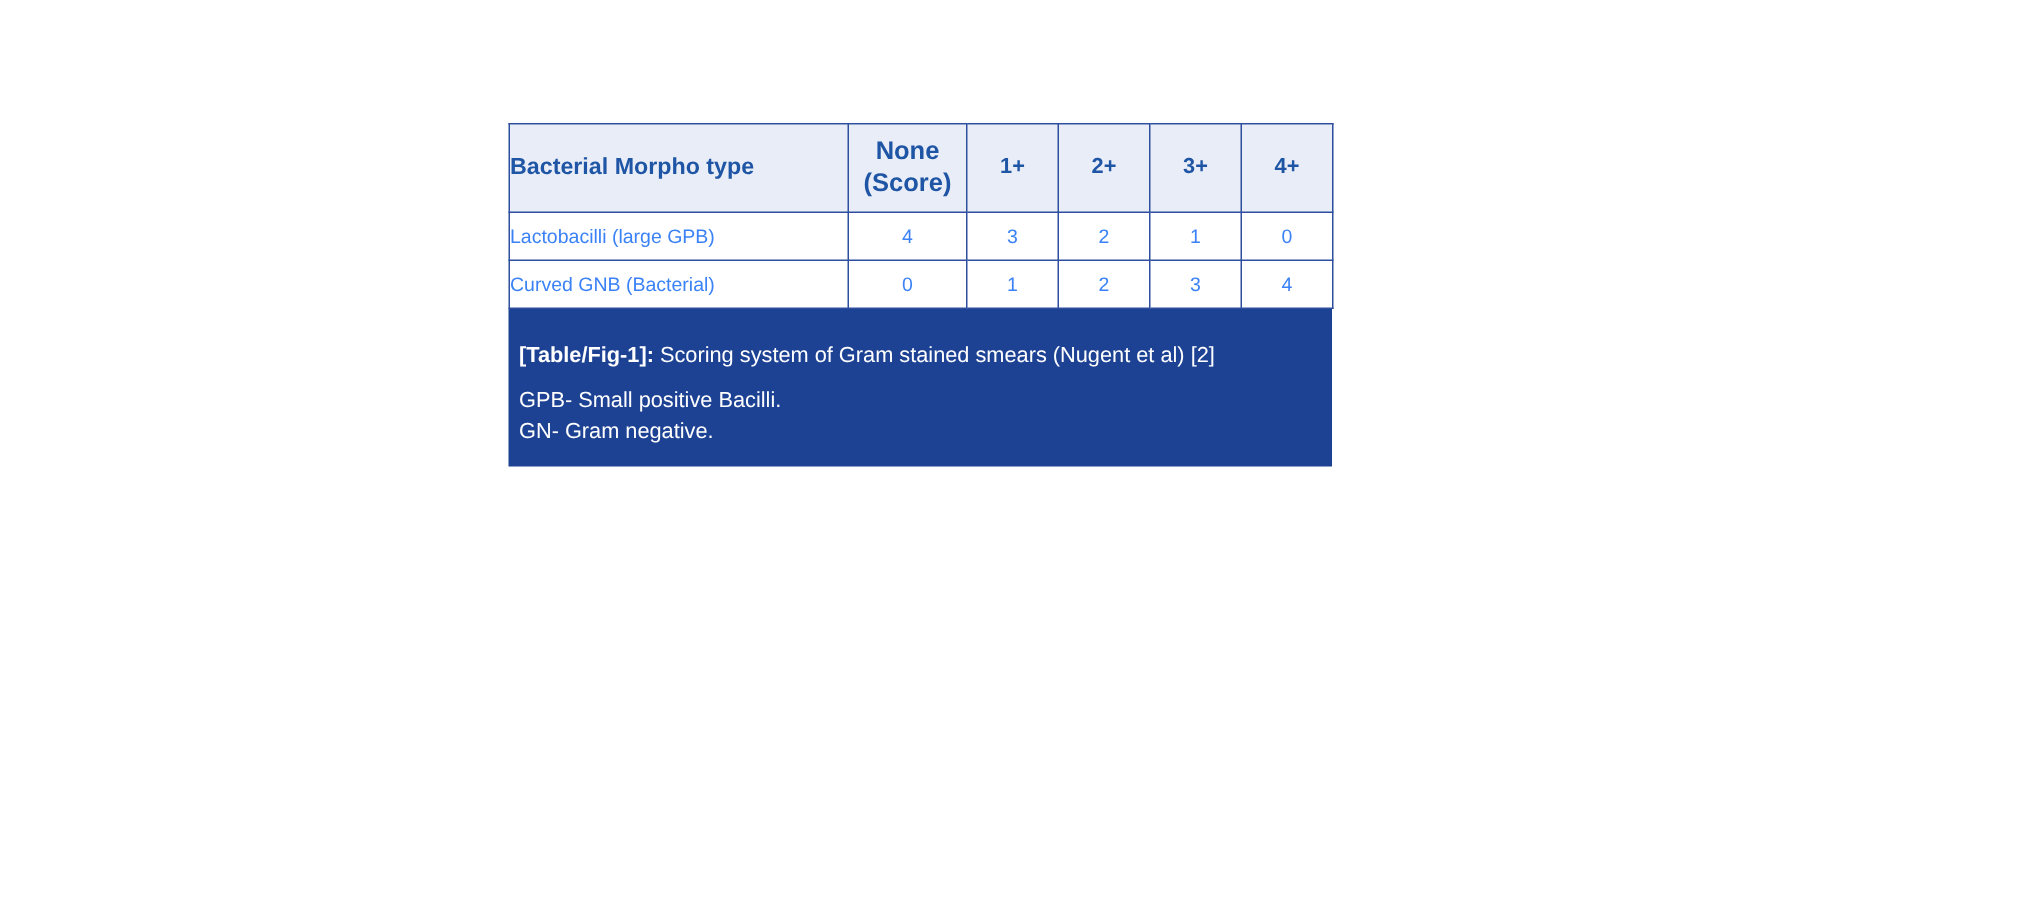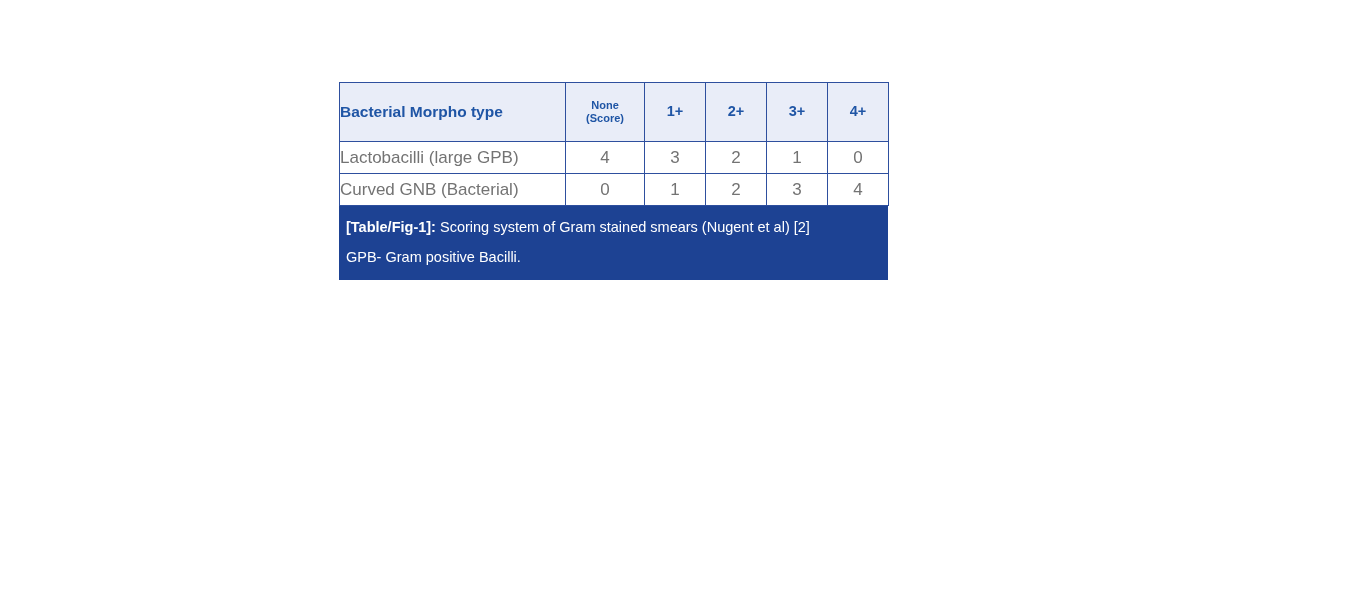--- a/index.html
+++ b/index.html
@@ -29,57 +29,57 @@
   }
   table.score-table th,
   table.score-table td {
     border: 1px solid #2e4f9e;
     padding: 0;
     margin: 0;
   }
   thead th {
     background: #e9edf8;
     color: #1f55a5;
-    font-size: 11px;
+    font-size: 17px;
     font-weight: bold;
     height: 58px;
     vertical-align: middle;
     line-height: 1.22;
   }
   th.morpho-head {
     text-align: left;
     padding-left: 7px;
     font-size: 15.5px;
   }
   th.none-head {
     text-align: center;
   }
   th.plus-head {
     text-align: center;
     font-size: 14.5px;
   }
   tbody td {
     height: 31px;
-    font-size: 17px;
-    color: #737373;
+    font-size: 13px;
+    color: #3b82f6;
     vertical-align: middle;
   }
   td.label-cell {
     text-align: left;
     padding-left: 7px;
   }
   td.num-cell {
     text-align: center;
   }
   .caption-box {
     width: 549px;
     background: #1d4293;
     color: #ffffff;
     box-sizing: border-box;
-    padding: 12px 8px 12px 7px;
+    padding: 22px 8px 12px 7px;
   }
   .caption-title {
     font-size: 14.5px;
     line-height: 1.3;
     margin-bottom: 10px;
   }
   .caption-title b {
     font-weight: bold;
   }
   .caption-note {
@@ -132,16 +132,17 @@
         <td class="num-cell">1</td>
         <td class="num-cell">2</td>
         <td class="num-cell">3</td>
         <td class="num-cell">4</td>
       </tr>
     </tbody>
   </table>
 
   <div class="caption-box">
     <div class="caption-title"><b>[Table/Fig-1]:</b><span> Scoring system of Gram stained smears (Nugent et al) [2]</span></div>
-    <div class="caption-note">GPB- Gram positive Bacilli.</div>
+    <div class="caption-note">GPB- Small positive Bacilli.</div>
+    <div class="caption-note">GN- Gram negative.</div>
   </div>
 
 </div>
 
 </body></html>

